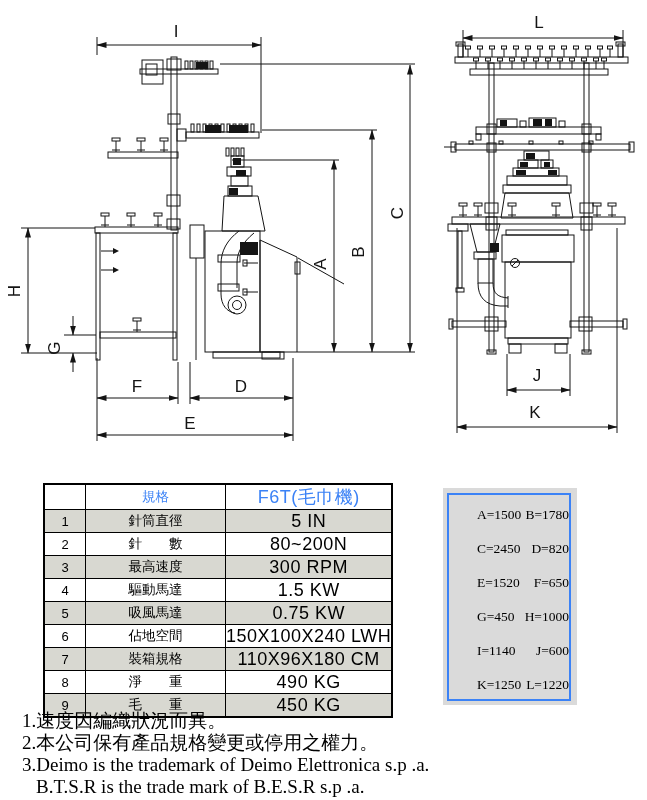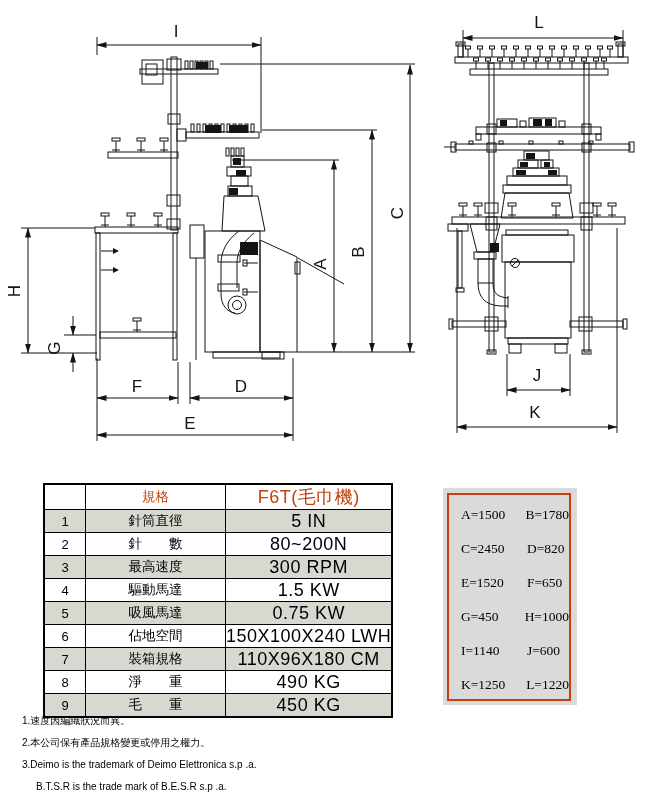--- a/index.html
+++ b/index.html
@@ -10,30 +10,30 @@
   svg .blk{fill:#141414;stroke:none;}
   svg .dimlbl{font-family:"Liberation Sans",sans-serif;font-size:17px;fill:#141414;stroke:none;}
 
   table.spec-table{position:absolute;left:43px;top:483px;border-collapse:collapse;
                    border:2px solid #000;table-layout:fixed;}
   .spec-table th,.spec-table td{border:1px solid #000;height:22px;padding:0;text-align:center;
                    overflow:hidden;white-space:nowrap;}
   .spec-table .c-no{width:40px;font-size:13px;}
   .spec-table .c-spec{width:139px;font-family:"Liberation Serif",serif;font-size:13.5px;}
   .spec-table .c-model{width:164px;font-size:18px;letter-spacing:.5px;}
-  .spec-table thead th{font-weight:normal;color:#c2410c;font-size:13.5px;}
+  .spec-table thead th{font-weight:normal;color:#3b82f6;font-size:13.5px;}
   .spec-table tbody tr:nth-child(odd){background:#d8d8d1;}
 
   .dim-box{position:absolute;left:443px;top:488px;width:134px;height:217px;background:#dadada;}
-  .dim-box-inner{position:absolute;left:4px;top:5px;right:6px;bottom:4px;border:2px solid #c2410c;
-                 padding:3px 0 0 12px;font-family:"Liberation Serif",serif;font-size:13.5px;}
+  .dim-box-inner{position:absolute;left:4px;top:5px;right:6px;bottom:4px;border:2px solid #3b82f6;
+                 padding:3px 0 0 28px;font-family:"Liberation Serif",serif;font-size:13.5px;}
   .dim-row{display:flex;height:34px;align-items:center;}
   .dim-row span:first-child{width:66px;}
 
-  .notes{position:absolute;left:22px;top:710px;font-size:10px;line-height:22px;}
+  .notes{position:absolute;left:22px;top:710px;font-size:19px;line-height:22px;font-family:Liberation Serif, serif;}
   .notes .indent{padding-left:14px;}
 </style>
 </head>
 <body>
 
 <div class="canvas">
 
   <svg class="drawings" width="647" height="460" viewBox="0 0 647 460">
     <defs>
       <marker id="ma" viewBox="0 0 10 6" refX="9.5" refY="3" markerWidth="10" markerHeight="6" orient="auto-start-reverse">

